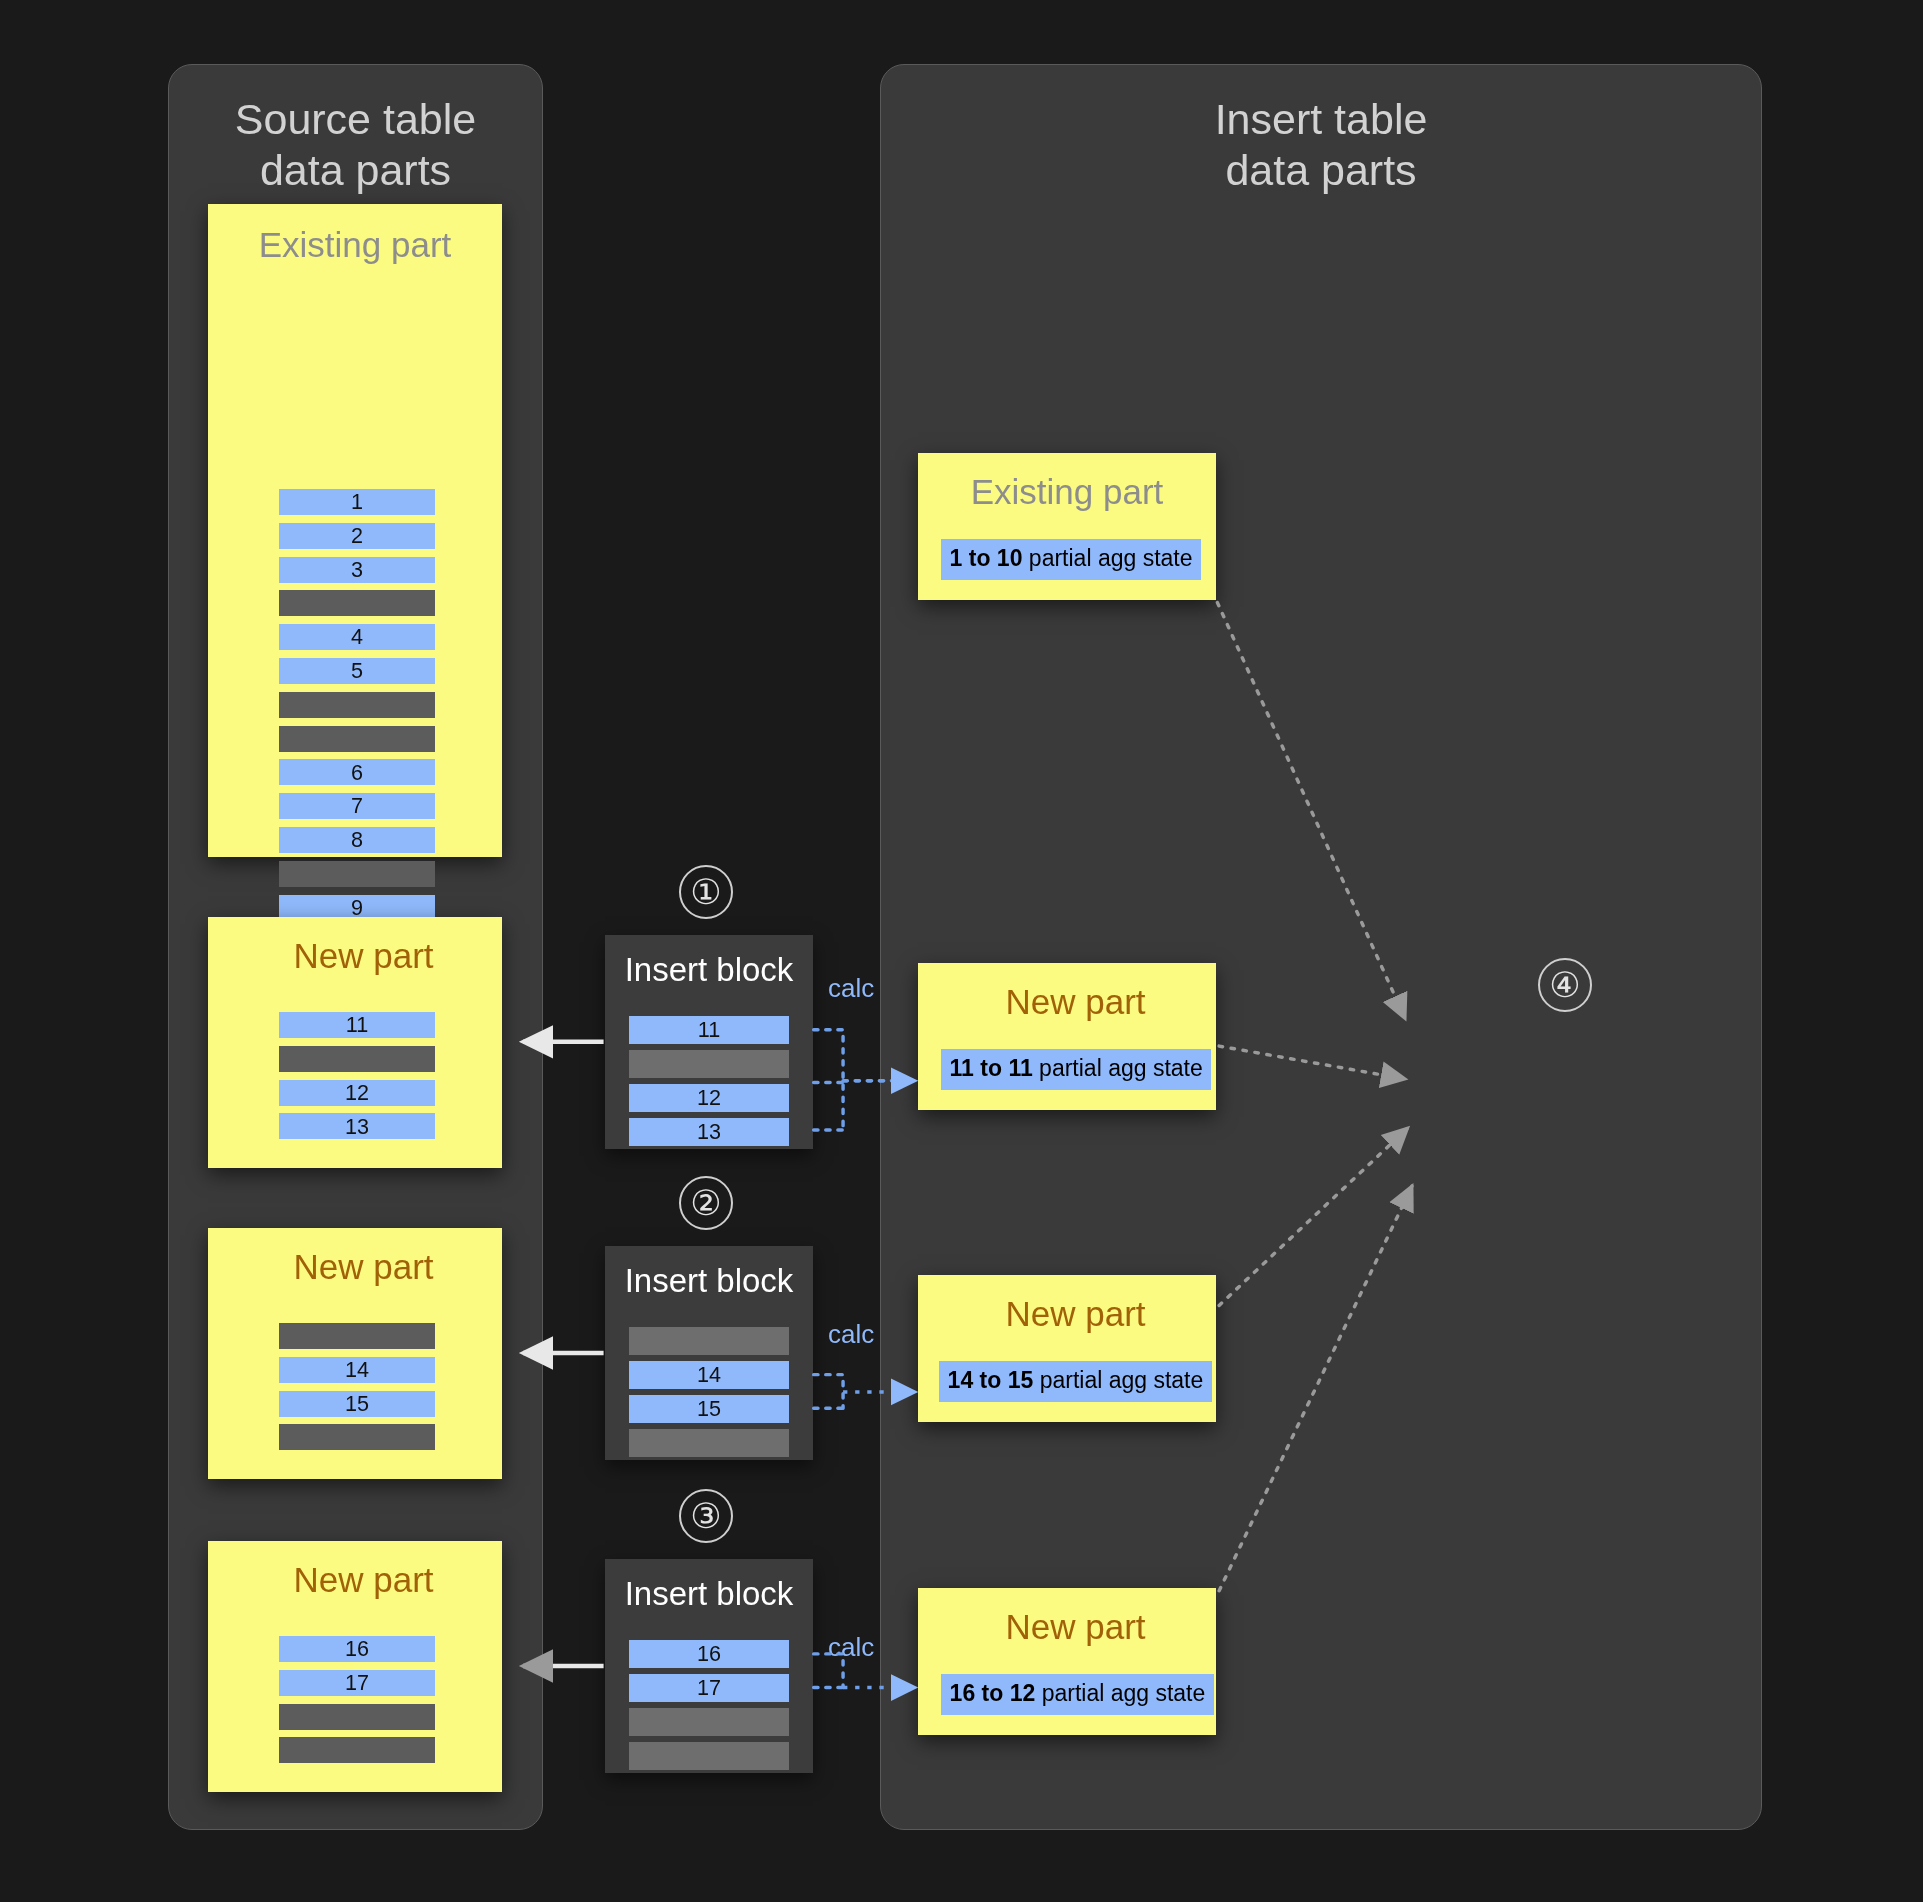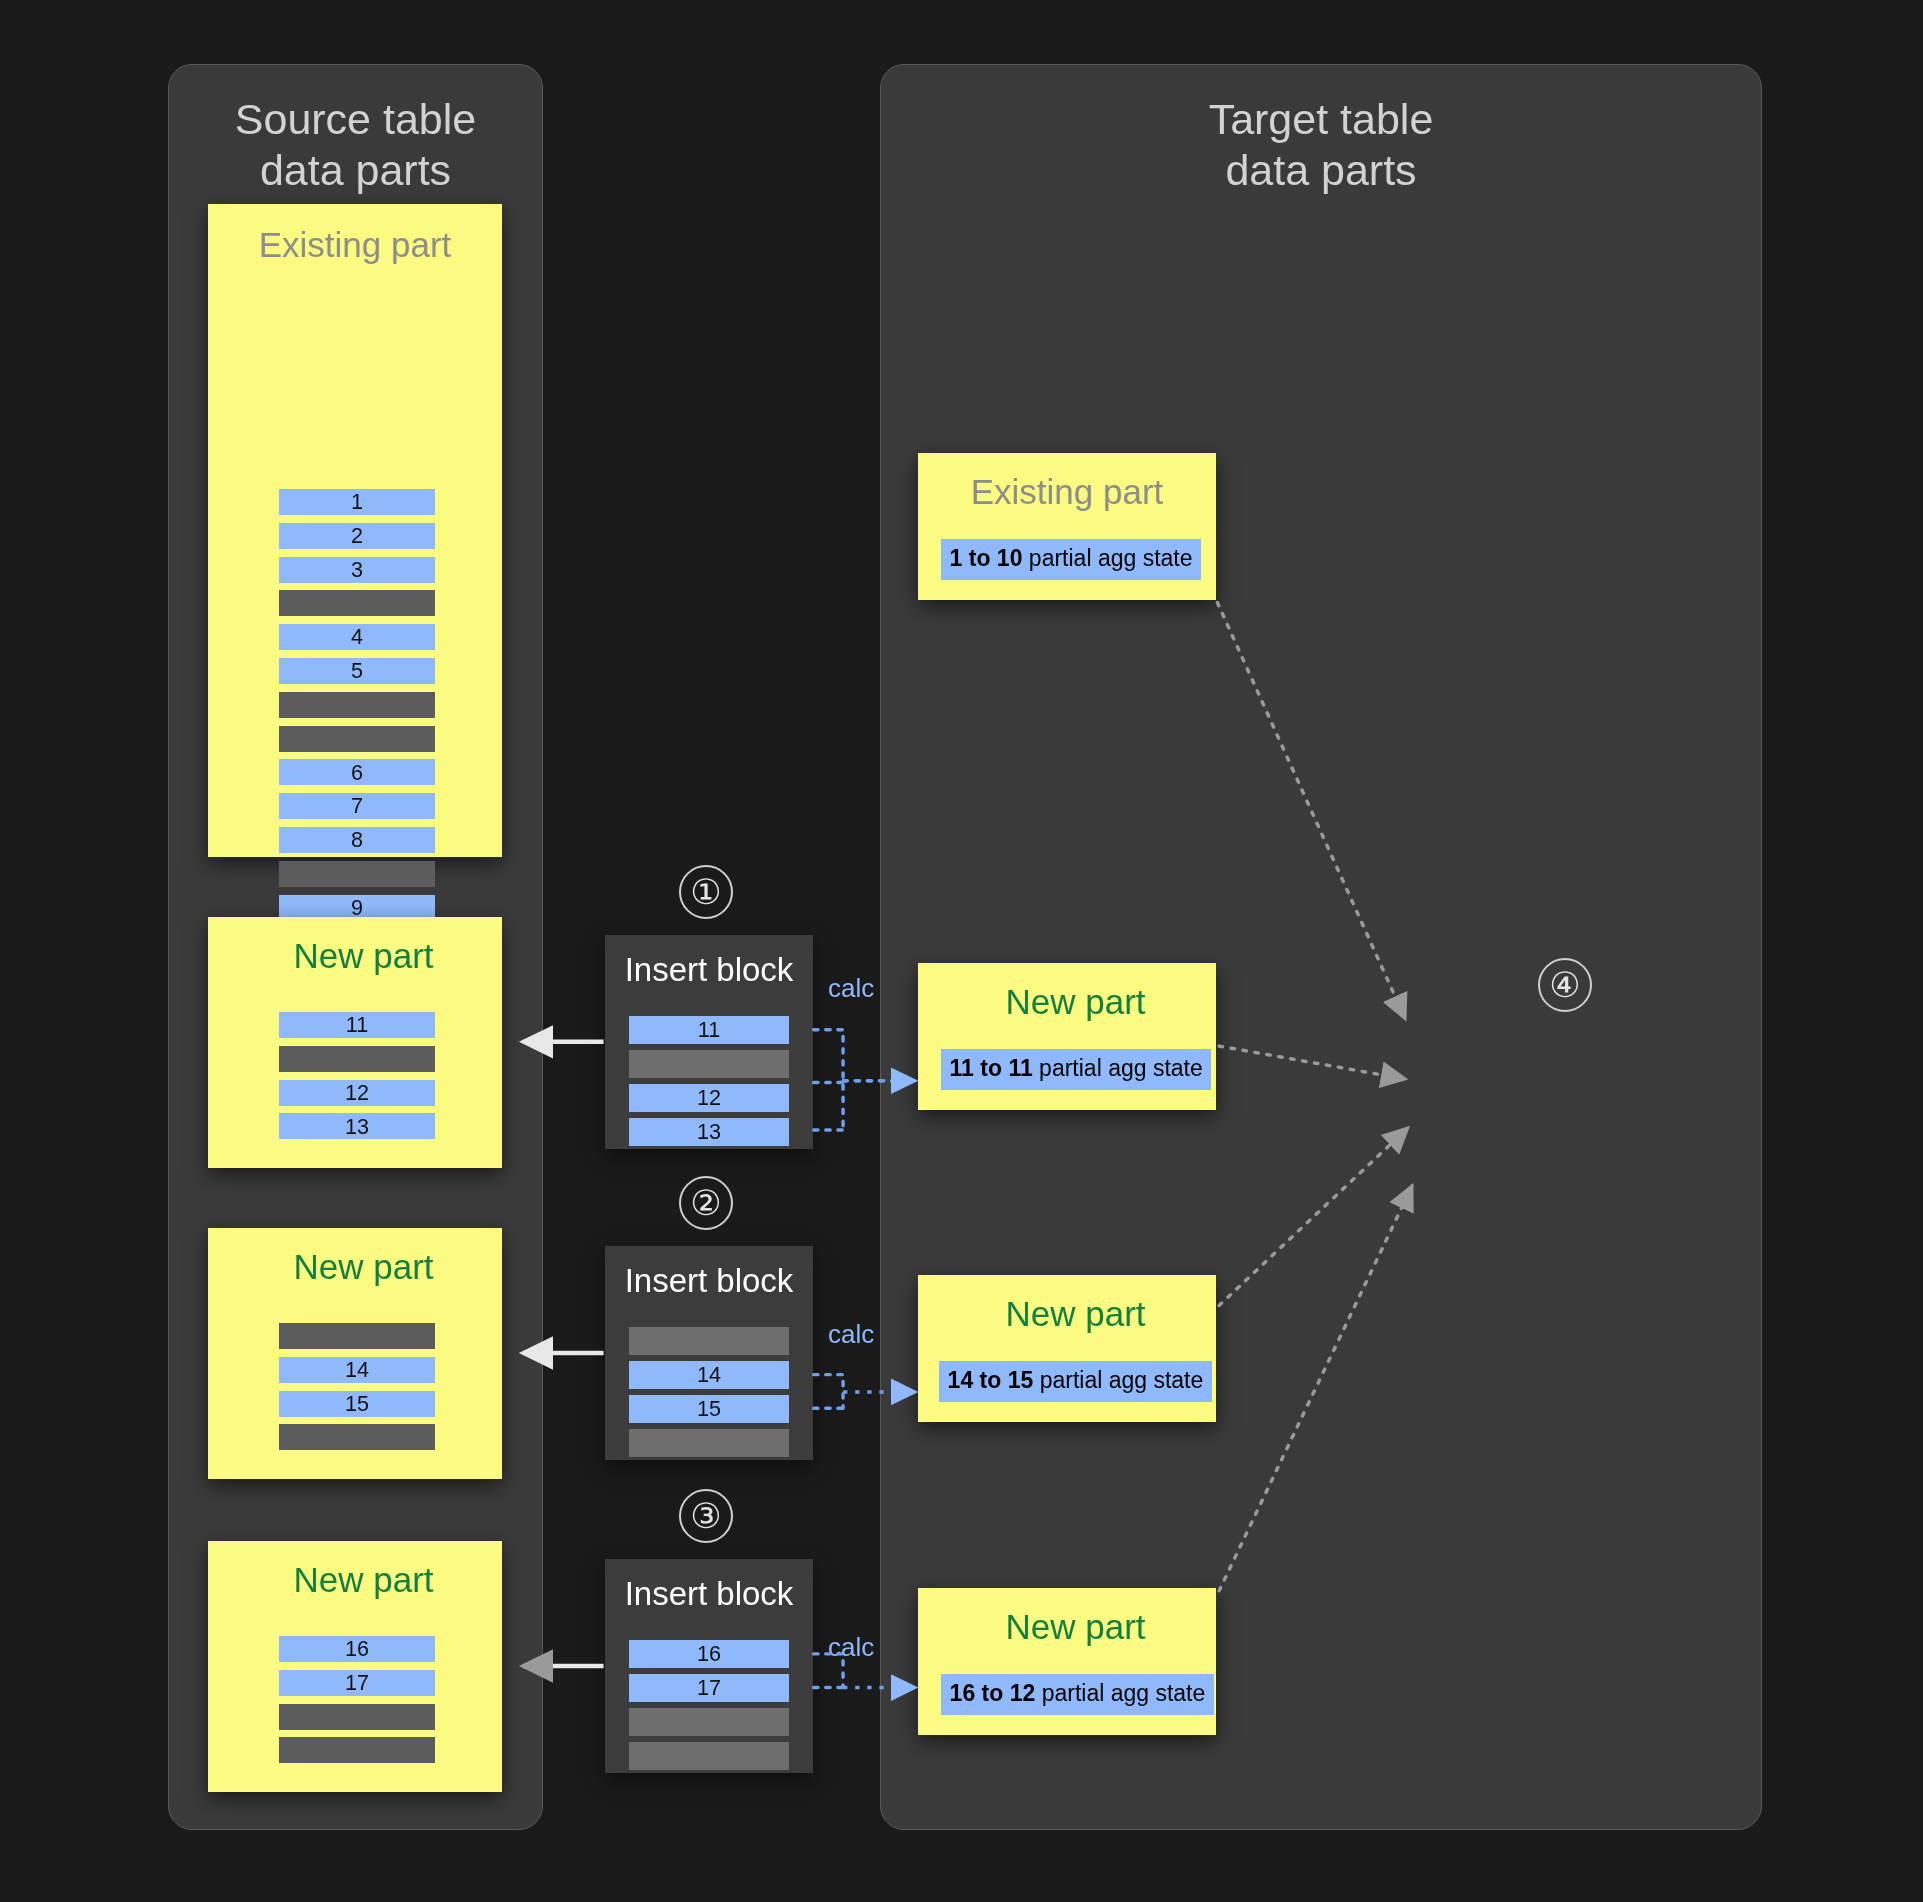--- a/index.html
+++ b/index.html
@@ -33,21 +33,21 @@
     background:#fbfb82;
     box-sizing:border-box;
     box-shadow:0 7px 19px rgba(0,0,0,.55);
   }
   .part-title{
     position:absolute;left:0;right:0;
     text-align:center;
     font-size:35px;
   }
   .part-title.muted{color:#8d8d8d;}
-  .part-title.dark{color:#15803d;padding-left:17px;}
+  .part-title.dark{color:#a16207;padding-left:17px;}
 
   
   .rows{position:absolute;}
   .row{
     position:relative;
     box-sizing:border-box;
     text-align:center;
     color:#111;
     font-size:21.6px;
     line-height:1;
@@ -192,21 +192,21 @@
     <div class="rows" style="left:24px;top:81px;width:160px;">
       <div class="row blue" style="height:28px;margin-bottom:6px;">16</div>
       <div class="row blue" style="height:28px;margin-bottom:6px;">17</div>
       <div class="row greyl" style="height:28px;margin-bottom:6px;"></div>
       <div class="row greyl" style="height:28px;"></div>
     </div>
   </div>
   <div class="calc" style="left:828px;top:1632px;">calc</div>
 
   <div class="panel" style="left:880px;top:64px;width:882px;height:1766px;">
-    <div class="panel-title">Target table
+    <div class="panel-title">Insert table
 data parts</div>
   </div>
 
   <div class="part" style="left:918px;top:453px;width:298px;height:147px;">
     <div class="part-title muted" style="top:19px;">Existing part</div>
     <div class="agg" style="left:23px;top:86px;">
       <b>1 to 10</b><span> partial agg state</span>
     </div>
   </div>
 

